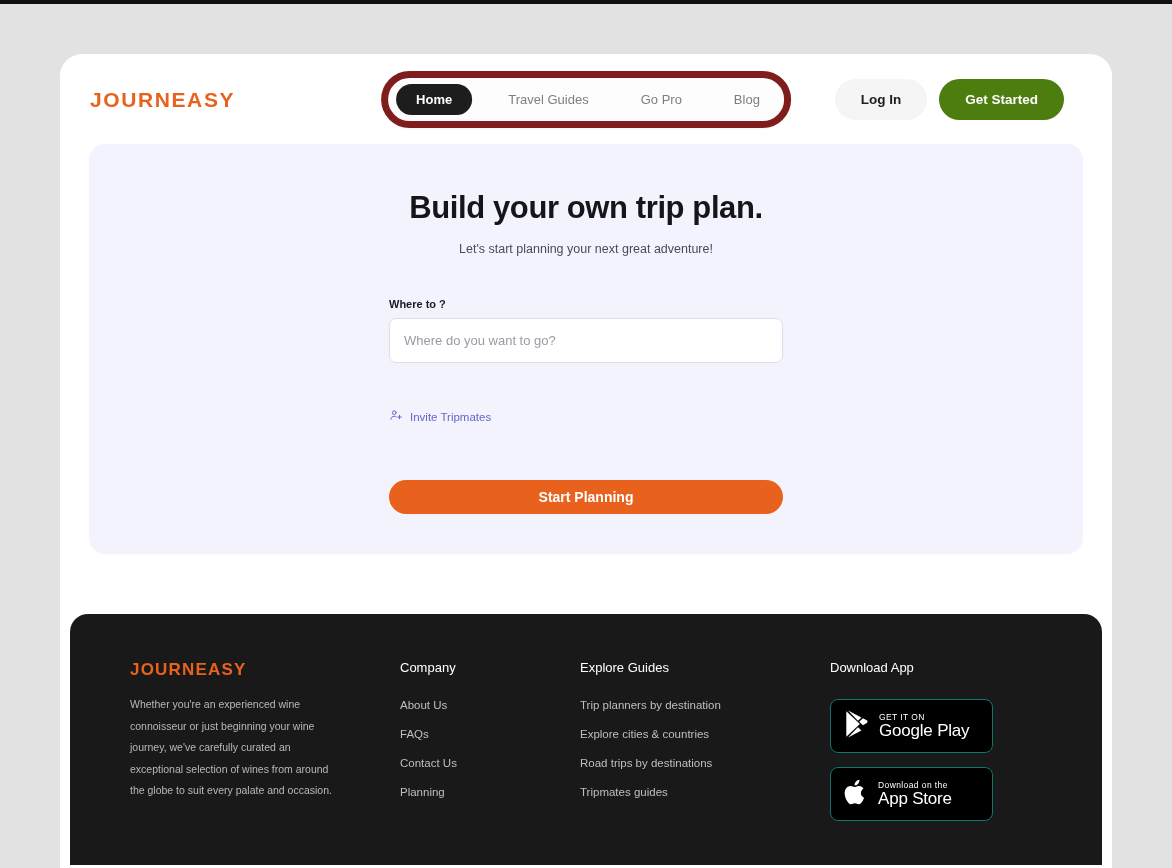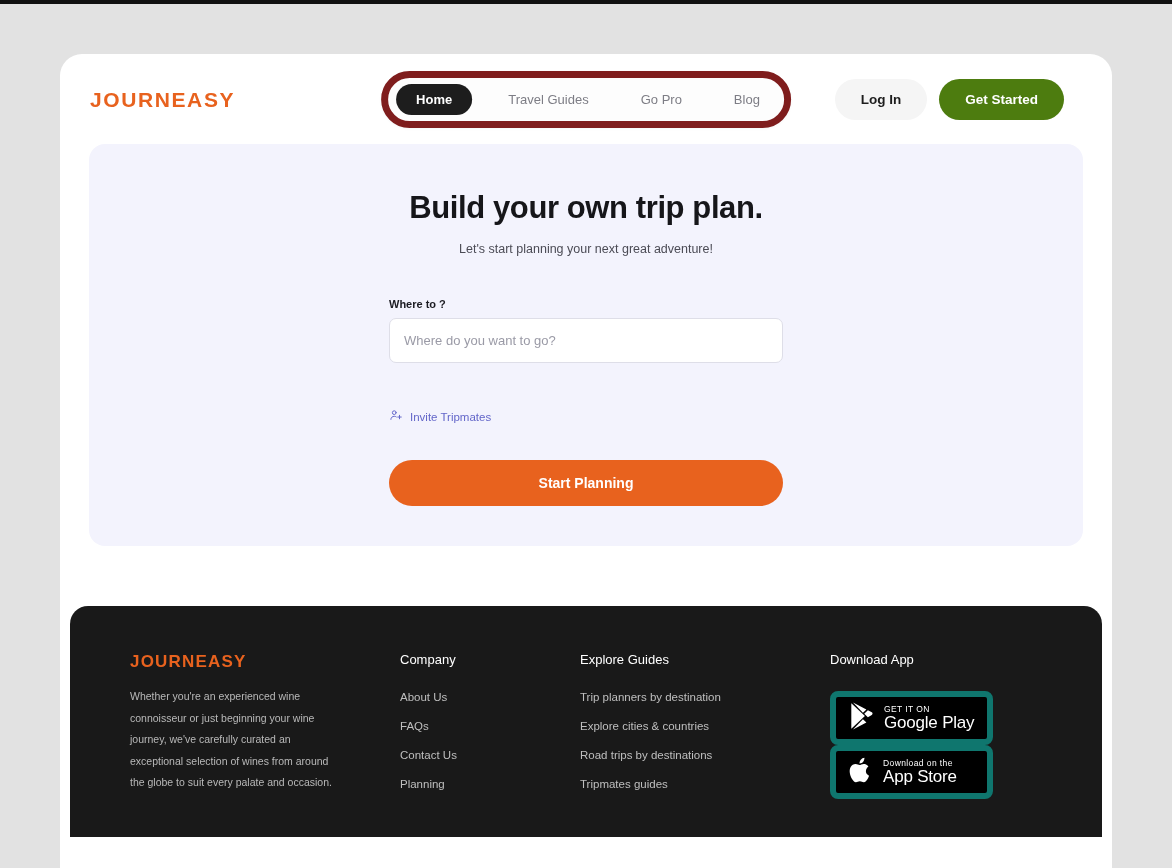--- a/index.html
+++ b/index.html
@@ -80,21 +80,21 @@
     position: absolute; right: 14px; top: 50%; transform: translateY(-50%);
     pointer-events: none;
   }
   .gap { height: 28px; }
   .invite-row {
     display: flex; align-items: center; gap: 7px;
     margin-top: 17px; cursor: pointer;
   }
   .invite-text { font-size: 11.5px; color: #6366c9; }
   .btn-plan {
-    width: 100%; margin-top: 34px; height: 46px;
+    width: 100%; margin-top: 54px; height: 34px;
     background: #e8621e; color: #fff; border: none; border-radius: 26px;
     font-size: 14px; font-weight: 700; cursor: pointer;
     font-family: "Liberation Sans", sans-serif;
   }
 
   
   .footer {
     margin: 60px 10px 0; background: #191919;
     border-radius: 18px 18px 0 0; padding: 46px 60px 30px;
     display: flex; gap: 0; color: #cfcfcf; min-height: 215px;
@@ -104,23 +104,23 @@
     color: #e8621e; font-weight: 800; font-size: 17px;
     letter-spacing: 1.2px; margin-bottom: 14px;
   }
   .f-desc { font-size: 10.5px; line-height: 2.05; color: #b9b9b9; max-width: 210px; }
   .f-col { width: 180px; }
   .f-col.wide { width: 250px; }
   .f-head { font-size: 13px; font-weight: 400; color: #fff; margin-bottom: 24px; }
   .f-link { font-size: 11.5px; color: #bfbfbf; margin-bottom: 17px; cursor: pointer; }
   .f-dl { width: 165px; }
   .badge {
-    width: 163px; height: 54px; background: #000; border: 6px solid #0f766e;
+    width: 163px; height: 54px; background: #000; border: 1px solid #0f766e;
     border-radius: 8px; display: flex; align-items: center; gap: 10px;
-    padding: 0 12px; cursor: pointer;
+    padding: 0 12px; margin-bottom: 14px; cursor: pointer;
   }
   .badge-txt { display: flex; flex-direction: column; line-height: 1.05; color: #fff; }
   .badge-small { font-size: 8.5px; letter-spacing: .4px; }
   .badge-big { font-size: 17px; font-weight: 500; letter-spacing: -0.2px; }
 </style>
 </head>
 <body>
 
 <div class="top-strip"></div>
 

